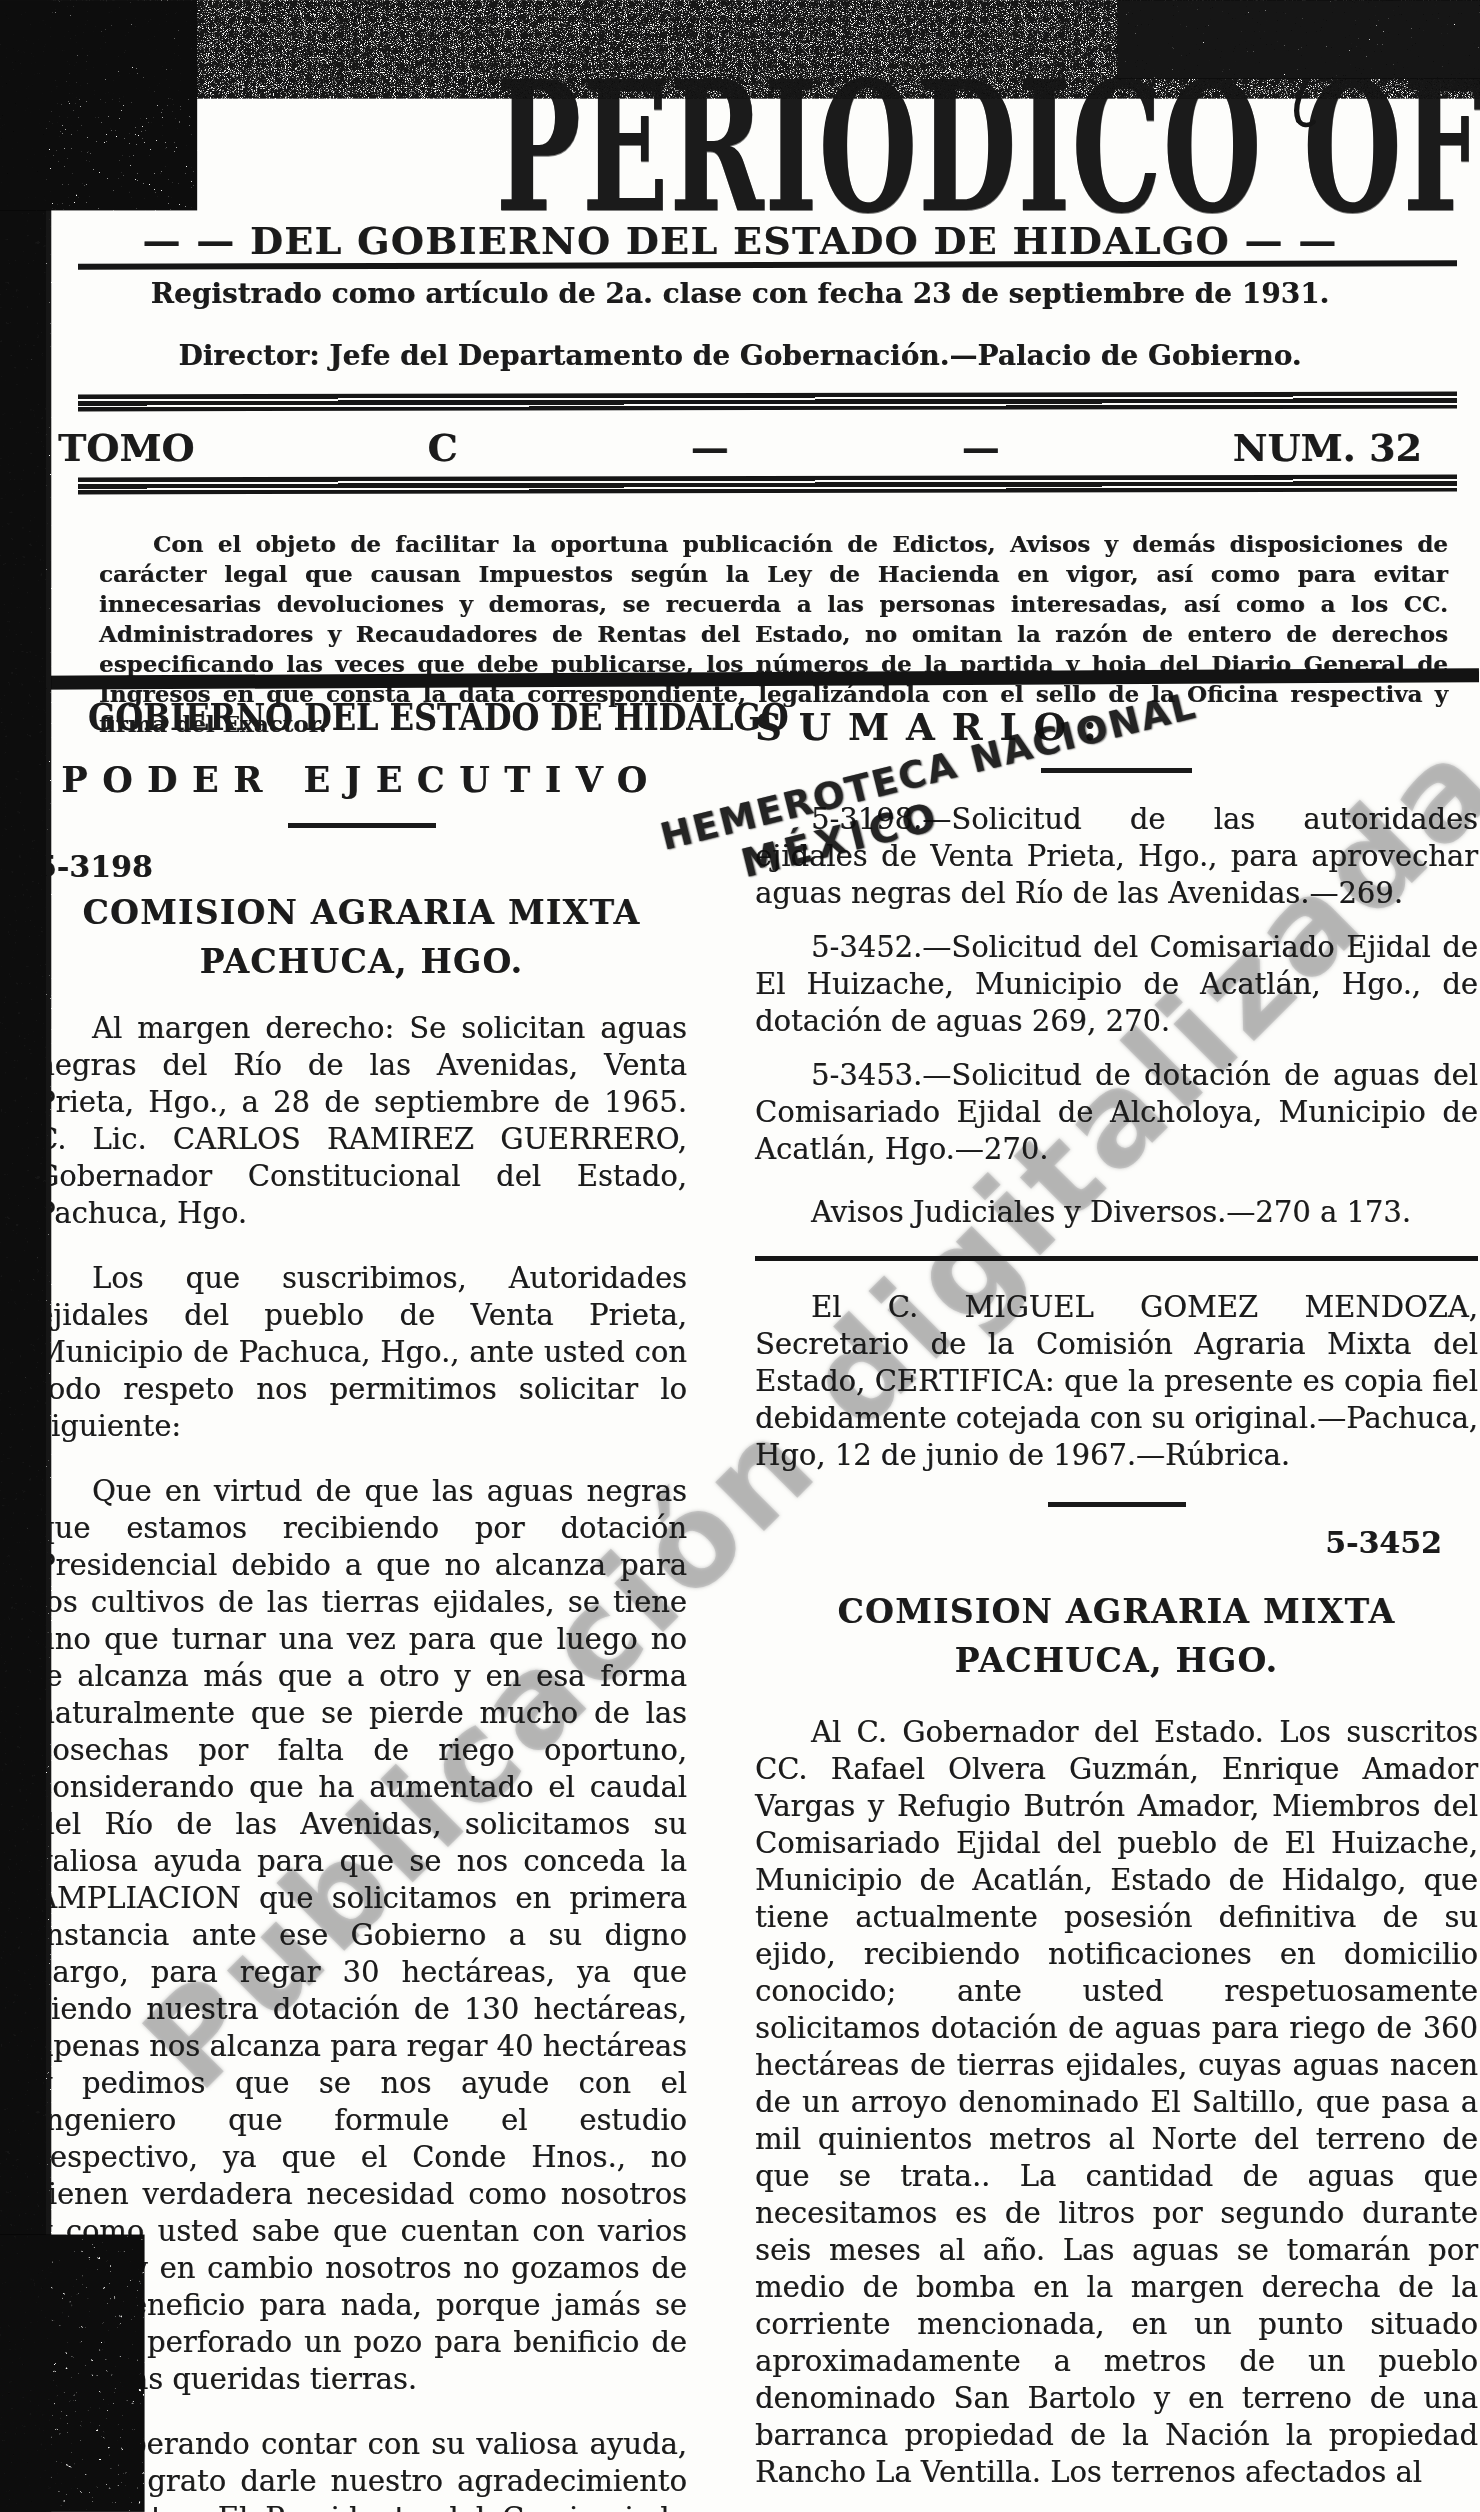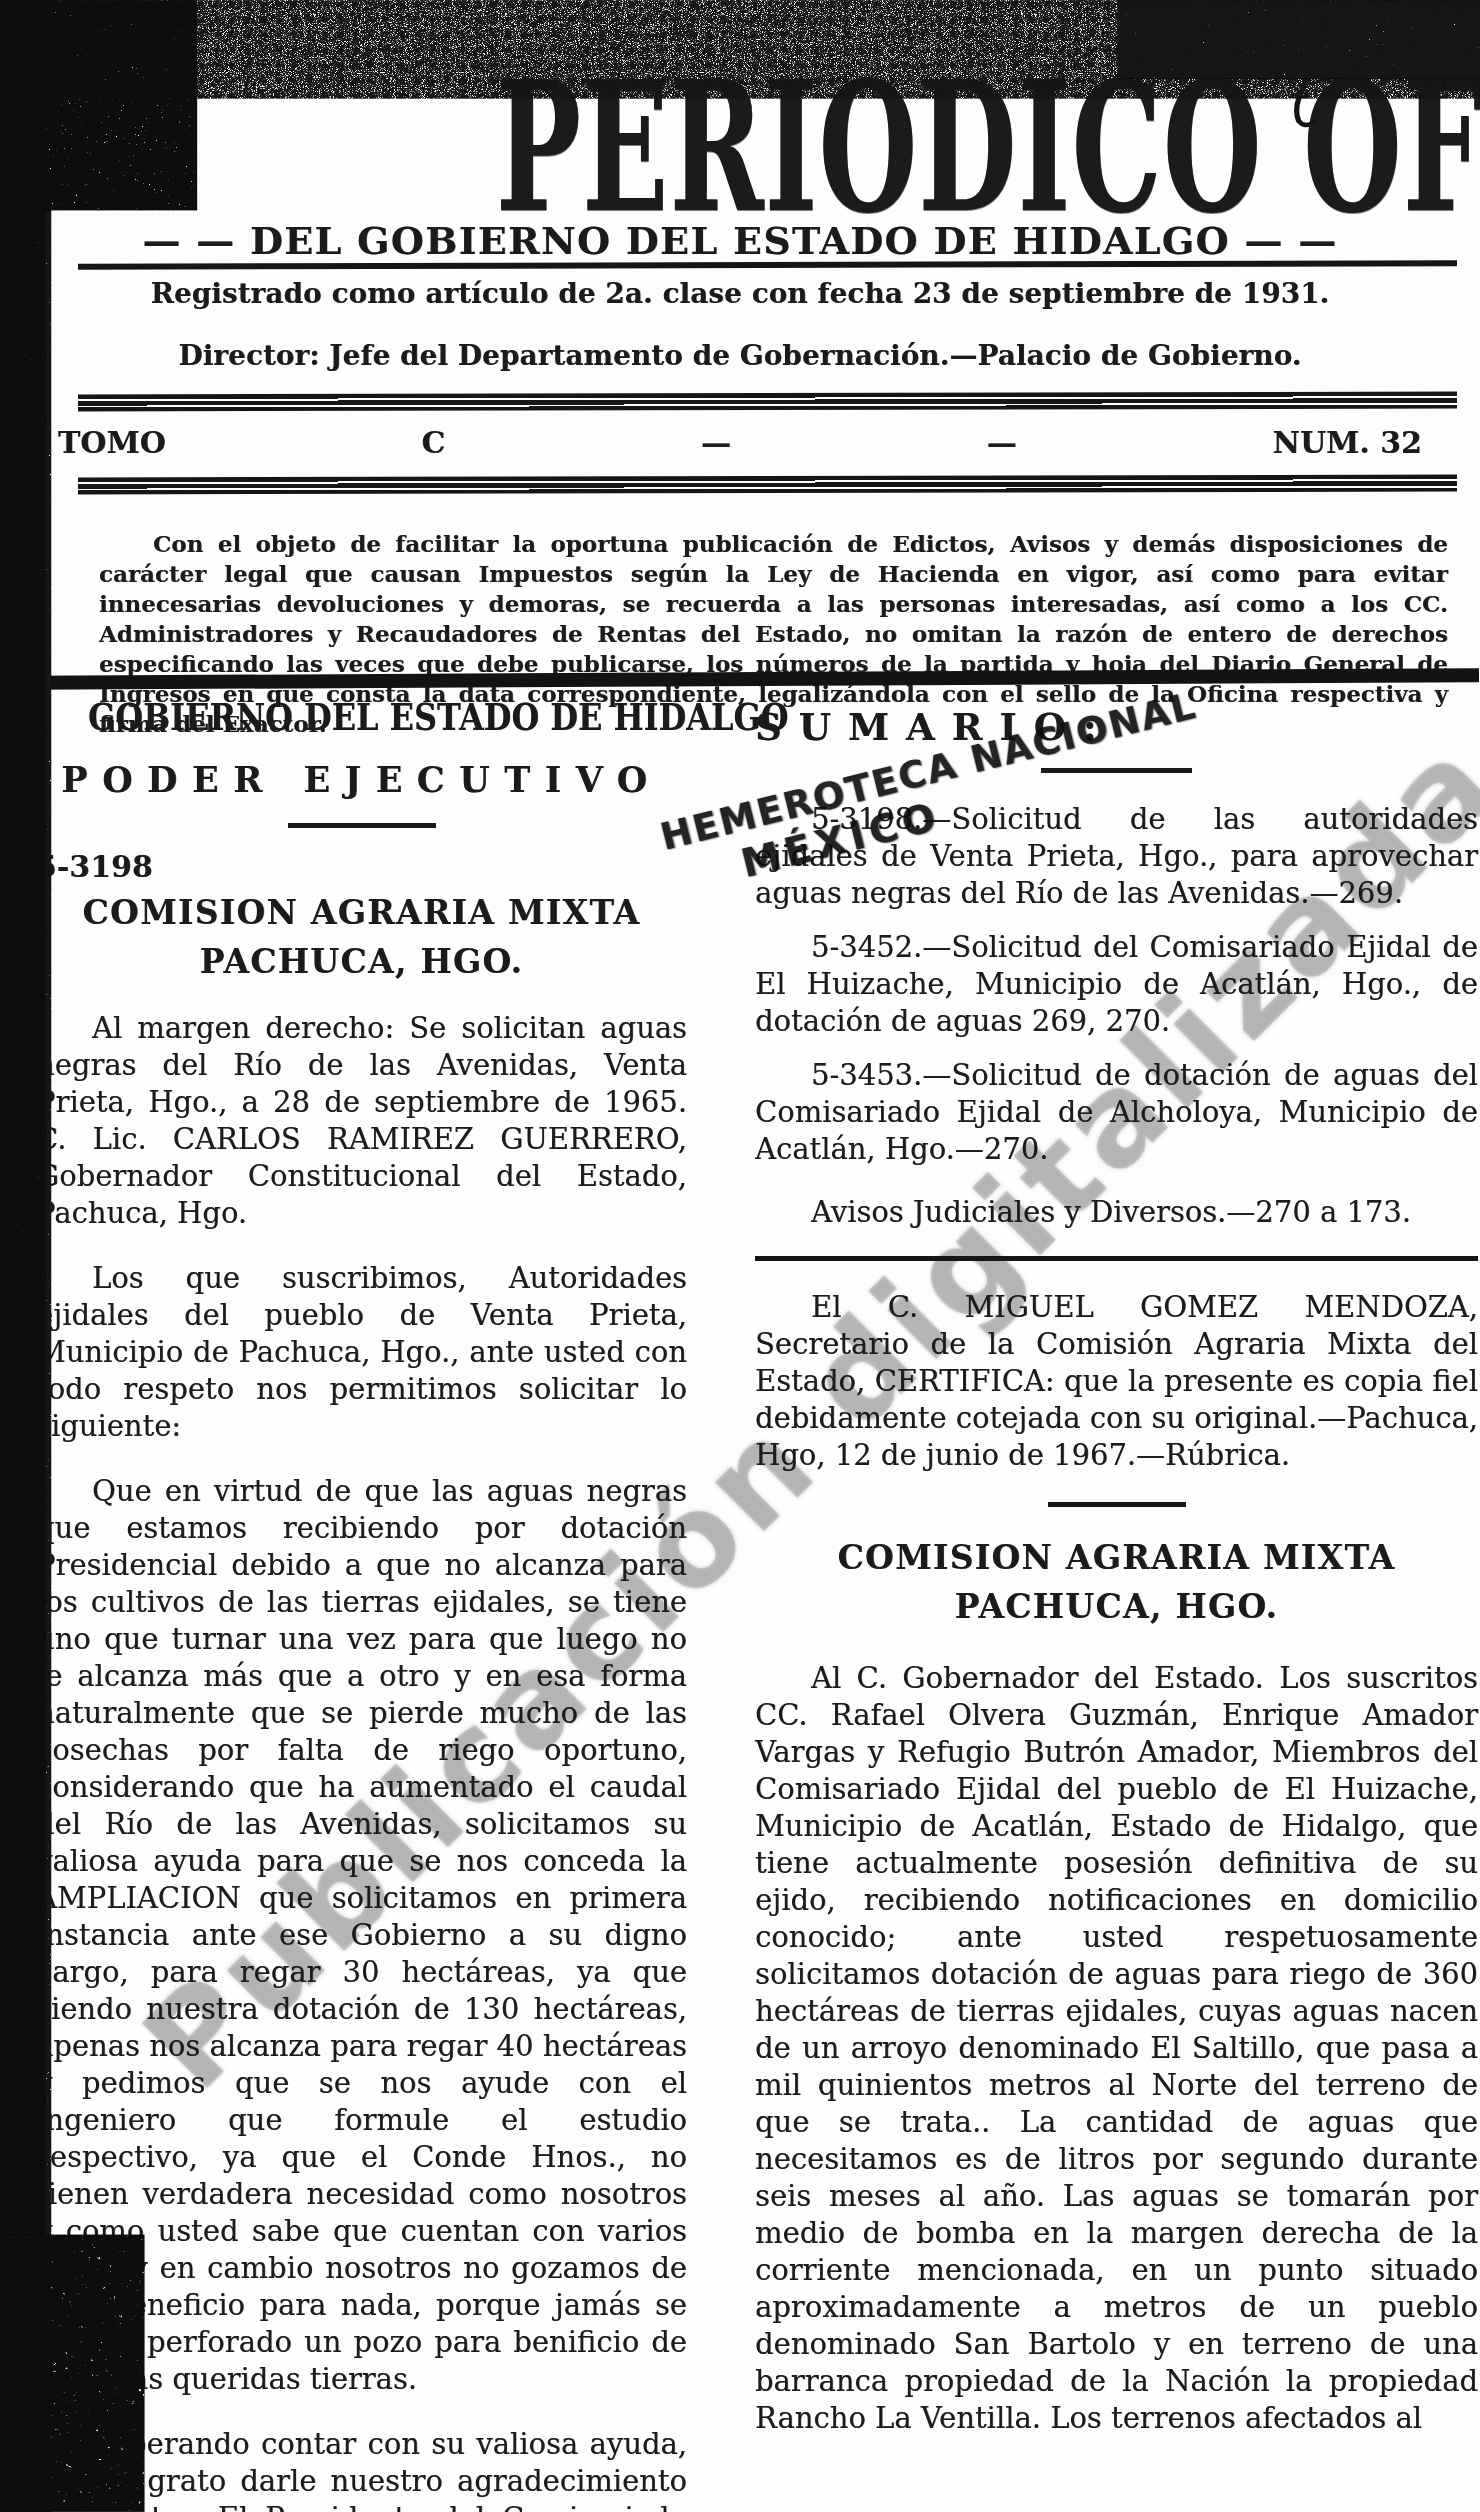--- a/index.html
+++ b/index.html
@@ -23,21 +23,21 @@
   .dir-line{top:339px;font-size:28px;font-weight:bold;}
 
   .rule-a{top:262px;left:78px;width:1379px;height:6px;background:#161616;transform:rotate(-.15deg);}
   .rule-double{left:78px;width:1379px;height:17px;
     background:linear-gradient(180deg,#161616 0 4.6px,rgba(0,0,0,0) 4.6px 6.6px,#161616 6.6px 11.2px,rgba(0,0,0,0) 11.2px 13px,#161616 13px 17px);}
   .rule-b{top:393px;transform:rotate(-.12deg);}
   .rule-c{top:476px;transform:rotate(-.12deg);}
   .rule-d{top:672px;left:34px;width:1445px;height:14px;background:#131313;transform:rotate(-.3deg);}
 
   .dateline{top:425px;left:58px;right:58px;display:flex;justify-content:space-between;align-items:baseline;
-    font-size:30px;font-weight:bold;}
+    font-size:38px;font-weight:bold;}
 
   .notice{top:506px;left:99px;width:1349px;font-size:23px;line-height:30px;font-weight:bold;
     text-align:justify;text-indent:54px;}
 
   
   .col{font-size:29px;line-height:37px;}
   .col-left{left:36px;top:694px;width:651px;}
   .col-right{left:755px;top:694px;width:723px;}
   .col p{margin:0;text-align:justify;text-indent:56px;}
 
@@ -129,20 +129,21 @@
       <div class="sumario-rule"></div>
       <div class="entries">
         <p class="ink">5-3198.—Solicitud de las autoridades ejidales de Venta Prieta, Hgo., para aprovechar aguas negras del Río de las Avenidas.—269.</p>
         <p class="entry ink">5-3452.—Solicitud del Comisariado Ejidal de El Huizache, Municipio de Acatlán, Hgo., de dotación de aguas 269, 270.</p>
         <p class="entry ink">5-3453.—Solicitud de dotación de aguas del Comisariado Ejidal de Alcholoya, Municipio de Acatlán, Hgo.—270.</p>
       </div>
       <p class="avisos ink">Avisos Judiciales y Diversos.—270 a 173.</p>
       <div class="rc-rule"></div>
       <p class="cert ink">El C. MIGUEL GOMEZ MENDOZA, Secretario de la Comisión Agraria Mixta del Estado, CERTIFICA: que la presente es copia fiel debidamente cotejada con su original.—Pachuca, Hgo, 12 de junio de 1967.—Rúbrica.</p>
       <div class="cert-rule"></div>
+      <div class="rc-num ink">5-3452</div>
       <div class="org-line rc-org1 ink">COMISION AGRARIA MIXTA</div>
       <div class="org-line org-2 ink">PACHUCA, HGO.</div>
       <p class="rc-body ink">Al C. Gobernador del Estado. Los suscritos CC. Rafael Olvera Guzmán, Enrique Amador Vargas y Refugio Butrón Amador, Miembros del Comisariado Ejidal del pueblo de El Huizache, Municipio de Acatlán, Estado de Hidalgo, que tiene actualmente posesión definitiva de su ejido, recibiendo notificaciones en domicilio conocido; ante usted respetuosamente solicitamos dotación de aguas para riego de 360 hectáreas de tierras ejidales, cuyas aguas nacen de un arroyo denominado El Saltillo, que pasa a mil quinientos metros al Norte del terreno de que se trata.. La cantidad de aguas que necesitamos es de litros por segundo durante seis meses al año. Las aguas se tomarán por medio de bomba en la margen derecha de la corriente mencionada, en un punto situado aproximadamente a metros de un pueblo denominado San Bartolo y en terreno de una barranca propiedad de la Nación la propiedad Rancho La Ventilla. Los terrenos afectados al</p>
     </div>
   </div>
 
   <div class="abs stamp">
     <span class="stamp-l1">HEMEROTECA NACIONAL</span>
     <span class="stamp-l2">MÉXICO</span>
   </div>

